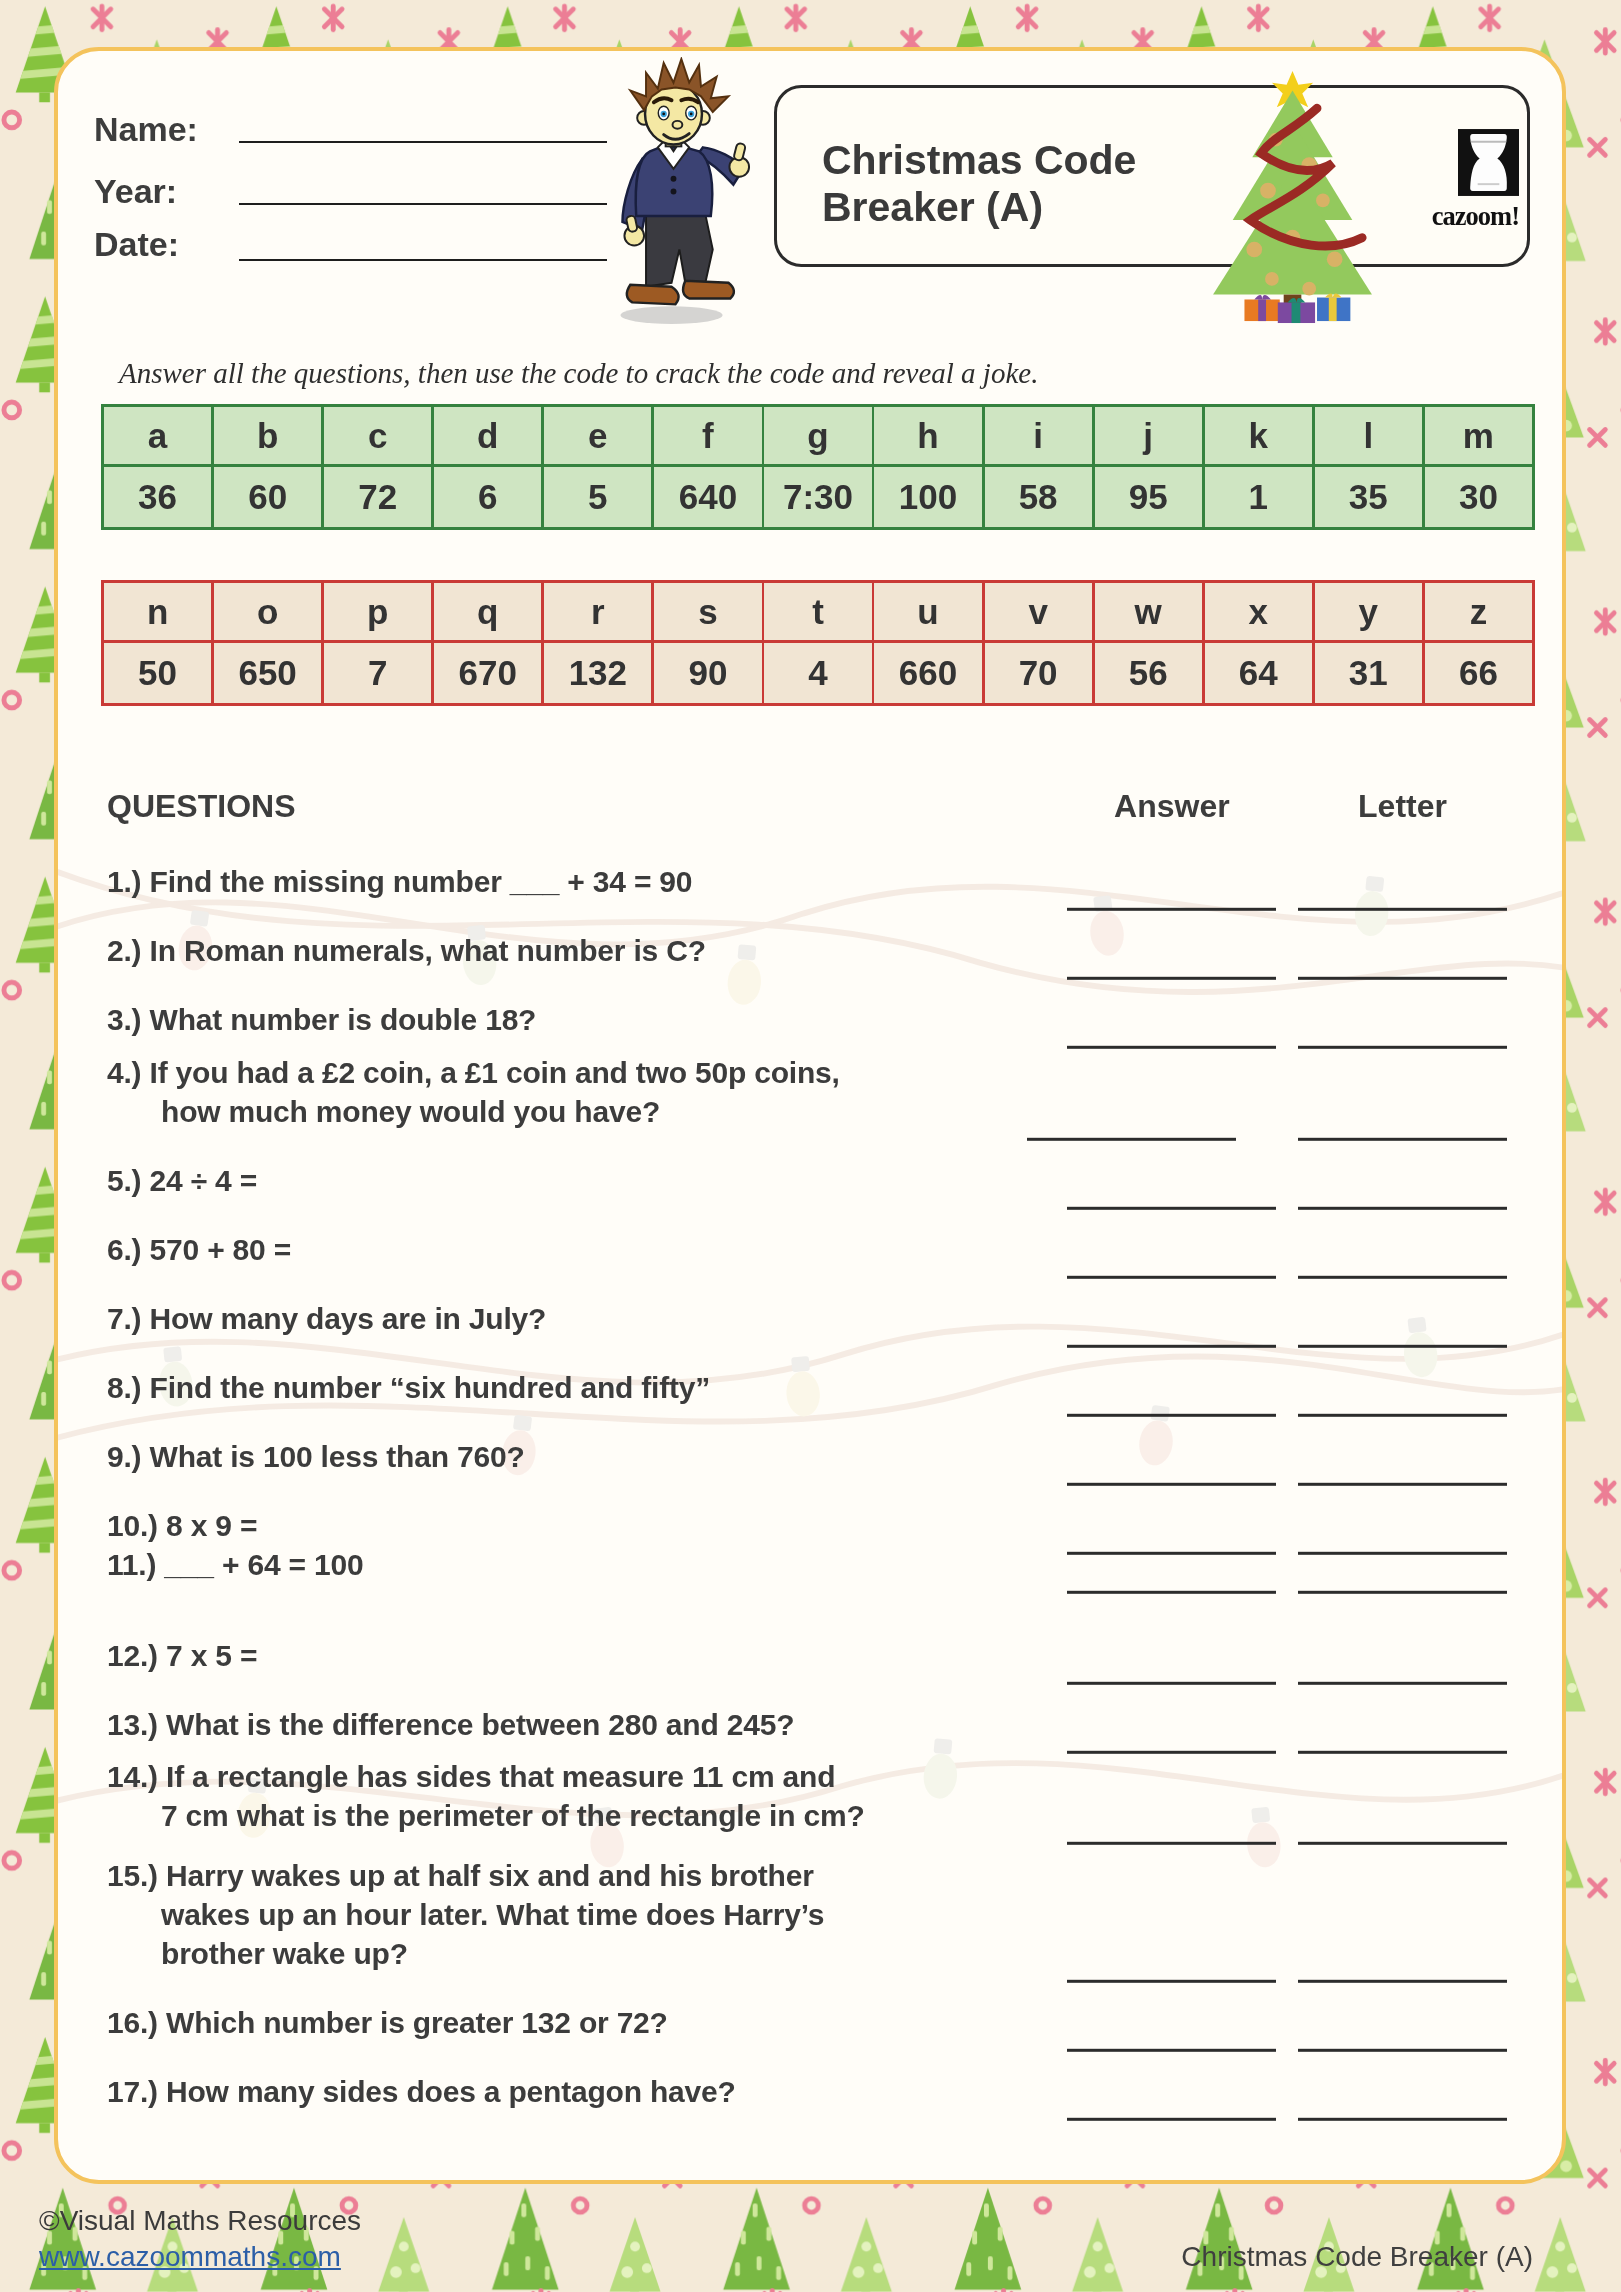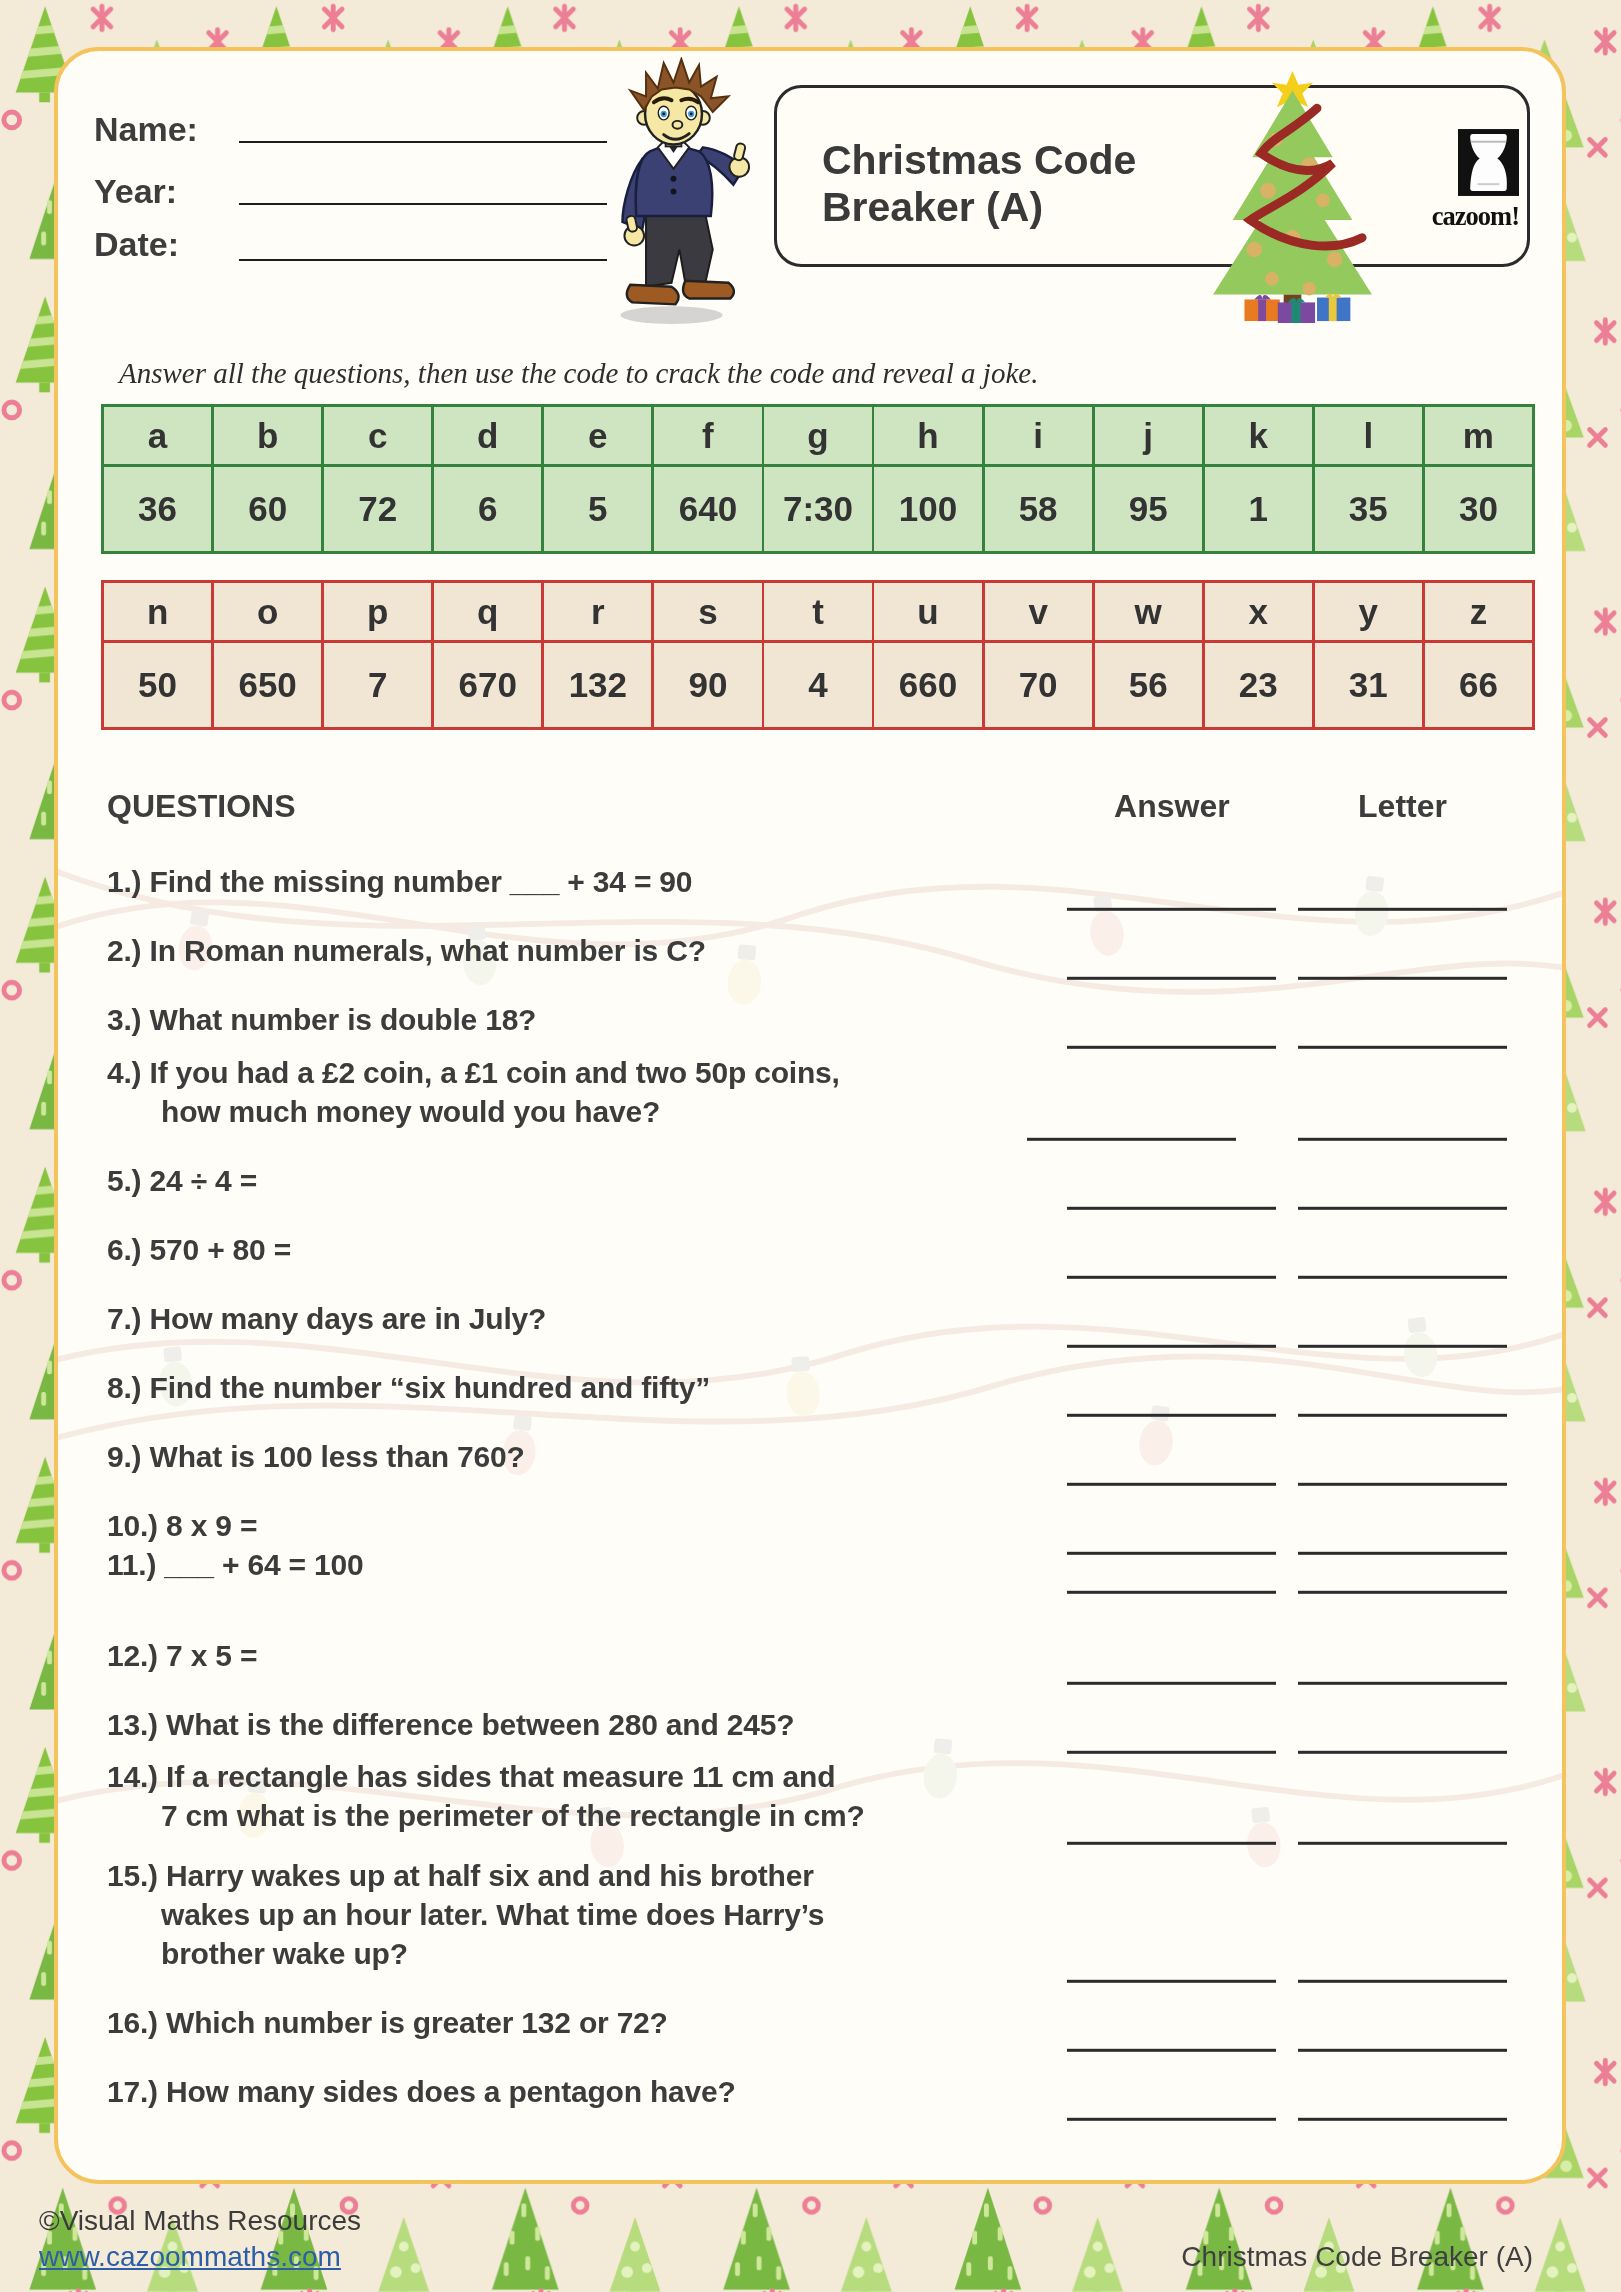--- a/index.html
+++ b/index.html
@@ -22,21 +22,21 @@
     font-style:italic;font-size:29px;color:#2e2e2e;z-index:2;}
   .code-table{position:absolute;left:43px;width:1428px;display:grid;
     grid-template-columns:repeat(13,1fr);gap:2.9px;z-index:2;}
   .code-table.green{top:353px;border:3.9px solid #35823f;background:#35823f;}
   .code-table.red{top:529px;border:3.9px solid #c93a36;background:#c93a36;}
   .code-table .cell{display:flex;align-items:center;justify-content:center;
     font-weight:bold;font-size:35px;color:#333;}
   .green .cell{background:#cfe5c2;}
   .red .cell{background:#f1e5d3;}
   .cell.letter-cell{height:57px;}
-  .cell.value-cell{height:84px;}
+  .cell.value-cell{height:60px;}
   .q-head{position:absolute;left:49px;right:55px;top:737px;display:flex;align-items:flex-end;z-index:2;}
   .q-head .qh-title{flex:1;font-size:32px;font-weight:bold;color:#3d3d3d;}
   .col-head{width:209px;text-align:center;font-size:32px;font-weight:bold;color:#3d3d3d;}
   .col-head.ans{margin-right:21.6px;}
   .questions{position:absolute;left:49px;right:55px;top:781px;z-index:2;}
   .q-row{display:flex;align-items:flex-end;}
   .q-text{flex:1;font-size:30px;font-weight:bold;color:#3c3c3c;line-height:39px;letter-spacing:-0.2px;}
   .q-text .cont{padding-left:54px;}
   .ans-line,.let-line{width:209px;border-bottom:3.9px solid #2c2c2c;transform:translateY(9.8px);}
   .ans-line{margin-right:21.6px;}
@@ -323,21 +323,21 @@
       <div class="cell value-cell">50</div>
       <div class="cell value-cell">650</div>
       <div class="cell value-cell">7</div>
       <div class="cell value-cell">670</div>
       <div class="cell value-cell">132</div>
       <div class="cell value-cell">90</div>
       <div class="cell value-cell">4</div>
       <div class="cell value-cell">660</div>
       <div class="cell value-cell">70</div>
       <div class="cell value-cell">56</div>
-      <div class="cell value-cell">23</div>
+      <div class="cell value-cell">64</div>
       <div class="cell value-cell">31</div>
       <div class="cell value-cell">66</div>
     </div>
 
   <div class="q-head">
     <div class="qh-title">QUESTIONS</div>
     <div class="col-head ans">Answer</div>
     <div class="col-head">Letter</div>
   </div>
 

